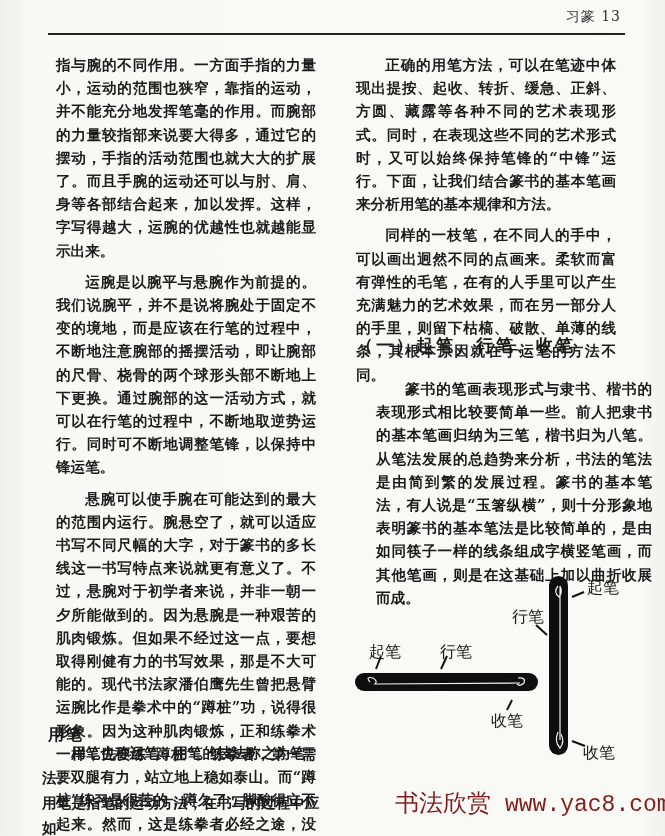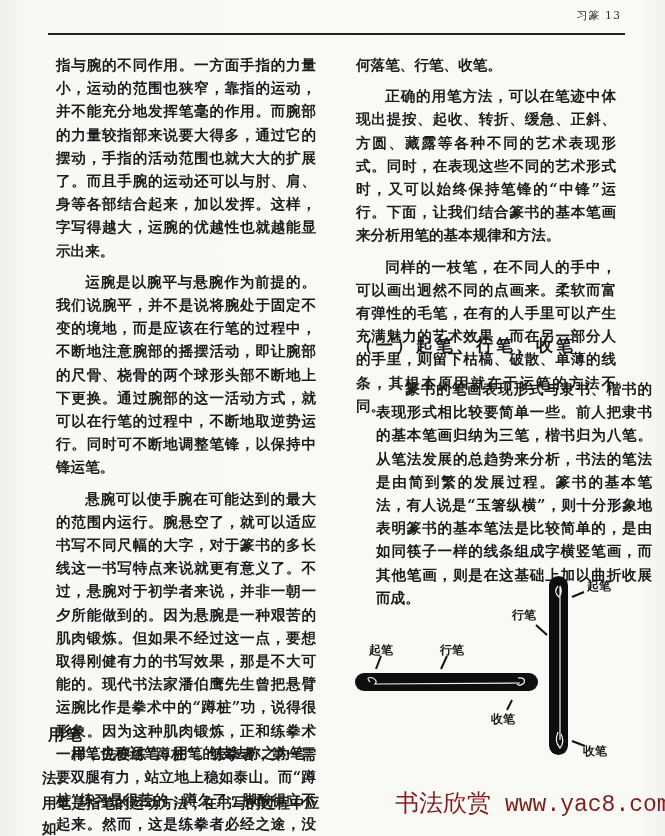--- a/index.html
+++ b/index.html
@@ -11,21 +11,21 @@
     }
     .page-bg {
       position: absolute; inset: 0;
       background: linear-gradient(90deg, #efefec 0px, #f8f8f5 30px, #f9f9f6 640px, #f1f1ee 665px);
     }
     .header-rule {
       position: absolute; left: 48px; top: 33px; width: 577px; height: 2px;
       background: #222;
     }
     .running-head {
-      position: absolute; right: 44px; top: 8px; font-size: 11px; color: #333;
+      position: absolute; right: 44px; top: 8px; font-size: 14px; color: #333;
       letter-spacing: 1px;
     }
     .col {
       position: absolute; top: 45px;
       font-size: 14.6px; line-height: 23.2px; font-weight: bold;
       text-align: justify; color: #1c1c1c;
     }
     .col.left { left: 48px; width: 276px; }
     .col.right { left: 348px; width: 276px; }
     .col p { margin: 8px; }
@@ -42,21 +42,21 @@
     .section-title-right {
       position: absolute; left: 356px; top: 334px; font-size: 17px; font-weight: bold; letter-spacing: 3px; text-align: center;
     }
     .right-lower {
       position: absolute; left: 348px; top: 377px; width: 276px;
       font-size: 14.6px; line-height: 23.2px; font-weight: bold; text-align: justify; margin-left: 28px;
     }
     .right-lower p { margin: 0; }
     .right-lower p.indent { text-indent: 2em; }
     .diagram { position: absolute; left: 340px; top: 570px; width: 325px; height: 200px; }
-    .diagram .lbl { position: absolute; font-size: 12px; font-weight: bold; color: #1a1a1a; }
+    .diagram .lbl { position: absolute; font-size: 16px; font-weight: normal; color: #1a1a1a; }
     .watermark {
       position: absolute; left: 356px; top: 787px; font-size: 24px; color: #7f1d1d;
       font-family: "DejaVu Sans", sans-serif; white-space: nowrap; margin-left: 39px;
     }
     .watermark .url { font-family: "Liberation Mono", "DejaVu Sans Mono", monospace; font-size: 23px; margin-left: 14px; }
   </style>
 </head>
 <body>
 
 <div class="page-bg"></div>
@@ -71,21 +71,20 @@
 </div>
 
 <div class="section-title-left">用笔</div>
 
 <div class="left-tail">
   <p class="indent">用笔也称运笔，用笔的技法称之为笔法。</p>
   <p>用笔是指笔的运动方法，在书写的过程中应如</p>
 </div>
 
 <div class="col right">
-  <p>何落笔、行笔、收笔。</p>
   <p class="indent">正确的用笔方法，可以在笔迹中体现出提按、起收、转折、缓急、正斜、方圆、藏露等各种不同的艺术表现形式。同时，在表现这些不同的艺术形式时，又可以始终保持笔锋的“中锋”运行。下面，让我们结合篆书的基本笔画来分析用笔的基本规律和方法。</p>
   <p class="indent">同样的一枝笔，在不同人的手中，可以画出迥然不同的点画来。柔软而富有弹性的毛笔，在有的人手里可以产生充满魅力的艺术效果，而在另一部分人的手里，则留下枯槁、破散、单薄的线条，其根本原因就在于运笔的方法不同。</p>
 </div>
 
 <div class="section-title-right">（一）起笔、行笔、收笔</div>
 
 <div class="right-lower">
   <p class="indent">篆书的笔画表现形式与隶书、楷书的表现形式相比较要简单一些。前人把隶书的基本笔画归纳为三笔，楷书归为八笔。从笔法发展的总趋势来分析，书法的笔法是由简到繁的发展过程。篆书的基本笔法，有人说是“玉箸纵横”，则十分形象地表明篆书的基本笔法是比较简单的，是由如同筷子一样的线条组成字横竖笔画，而其他笔画，则是在这基础上加以曲折收展而成。</p>
 </div>
 

